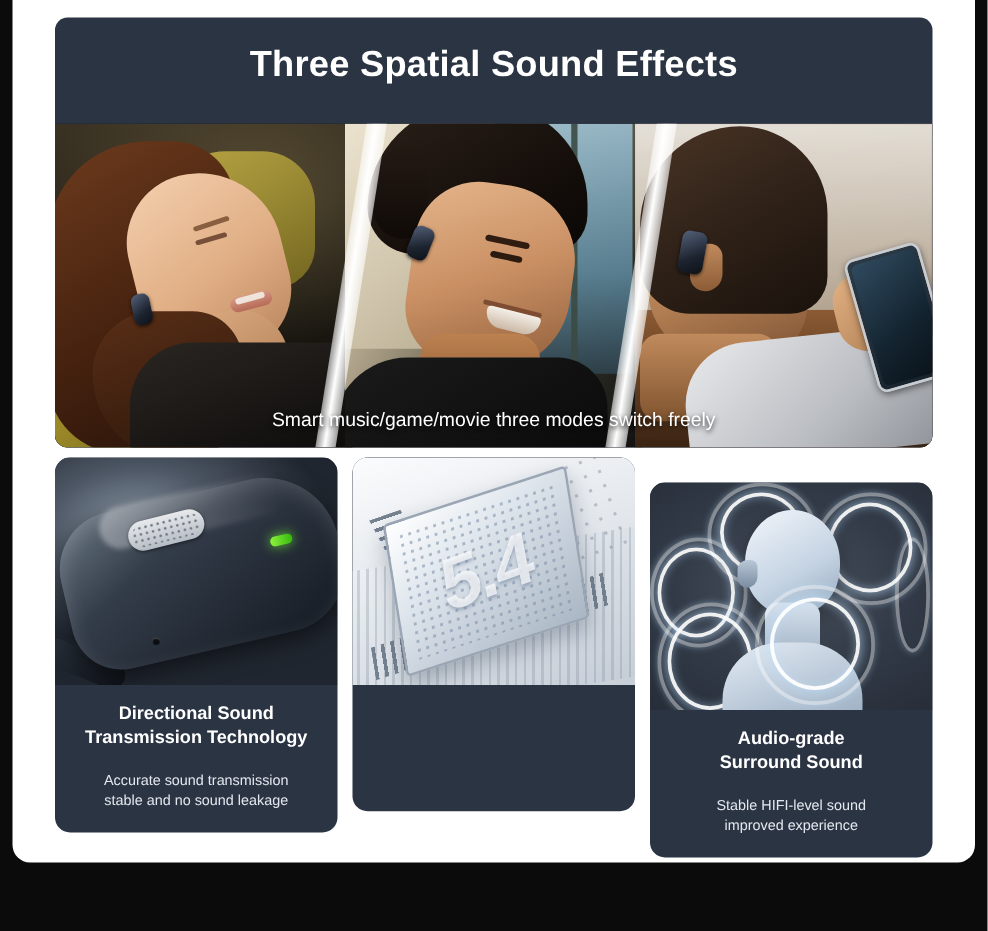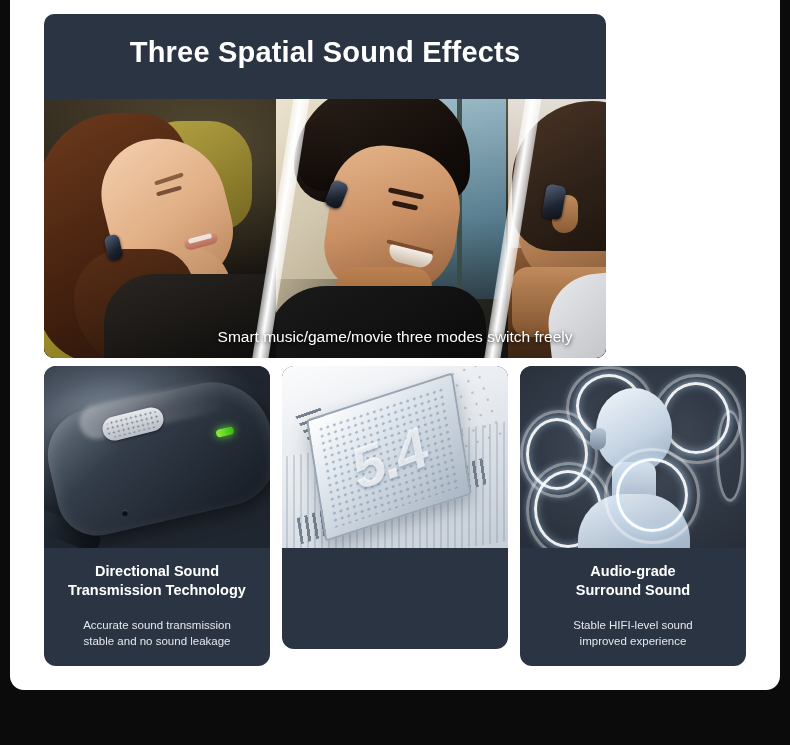--- a/index.html
+++ b/index.html
@@ -13,21 +13,21 @@
 
   
   .page{
     position:absolute;left:10px;top:0;width:770px;height:690px;
     background:#ffffff;border-radius:0 0 14px 14px;
     overflow:hidden;
   }
 
   
   .hero-panel{
-    position:absolute;left:34px;top:14px;width:562px;height:344px;
+    position:absolute;left:34px;top:14px;width:702px;height:344px;
     background:#2b3443;border-radius:10px;overflow:hidden;
   }
   .hero-title{
     position:absolute;left:0;top:22px;width:100%;
     text-align:center;color:#ffffff;
     font-size:29px;font-weight:bold;letter-spacing:.2px;
   }
   .hero-strip{
     position:absolute;left:0;top:85px;width:702px;height:259px;
     overflow:hidden;background:#14161a;
@@ -145,21 +145,21 @@
     color:#ffffff;font-size:15.5px;font-weight:500;
     text-shadow:0 1px 4px rgba(0,0,0,.85);
   }
 
   
   .cards{position:absolute;left:34px;top:366px;width:702px;}
   .card{position:absolute;top:0;width:226px;
     background:#2b3443;border-radius:12px;overflow:hidden;}
   .card.c1{left:0;height:300px;}
   .card.c2{left:238px;height:283px;}
-  .card.c3{left:476px;height:300px;}
+  .card.c3{left:476px;height:300px;margin-top:20px;}
   .card-img{position:relative;width:100%;height:182px;overflow:hidden;}
 
   
   .art1{position:absolute;inset:0;background:
       radial-gradient(ellipse 90% 70% at 30% 30%, #8e9aa8 0%, #4e5866 35%, #20262f 75%);}
   .eb-body{position:absolute;left:6px;top:28px;width:224px;height:126px;
     background:linear-gradient(150deg,#6d7986 0%,#333c49 35%,#141a22 100%);
     border-radius:46px 60px 50px 40px;transform:rotate(-13deg);
     box-shadow:inset 0 6px 16px rgba(255,255,255,.14), 0 6px 18px rgba(0,0,0,.5);}
   .eb-gloss{position:absolute;left:34px;top:26px;width:150px;height:34px;

